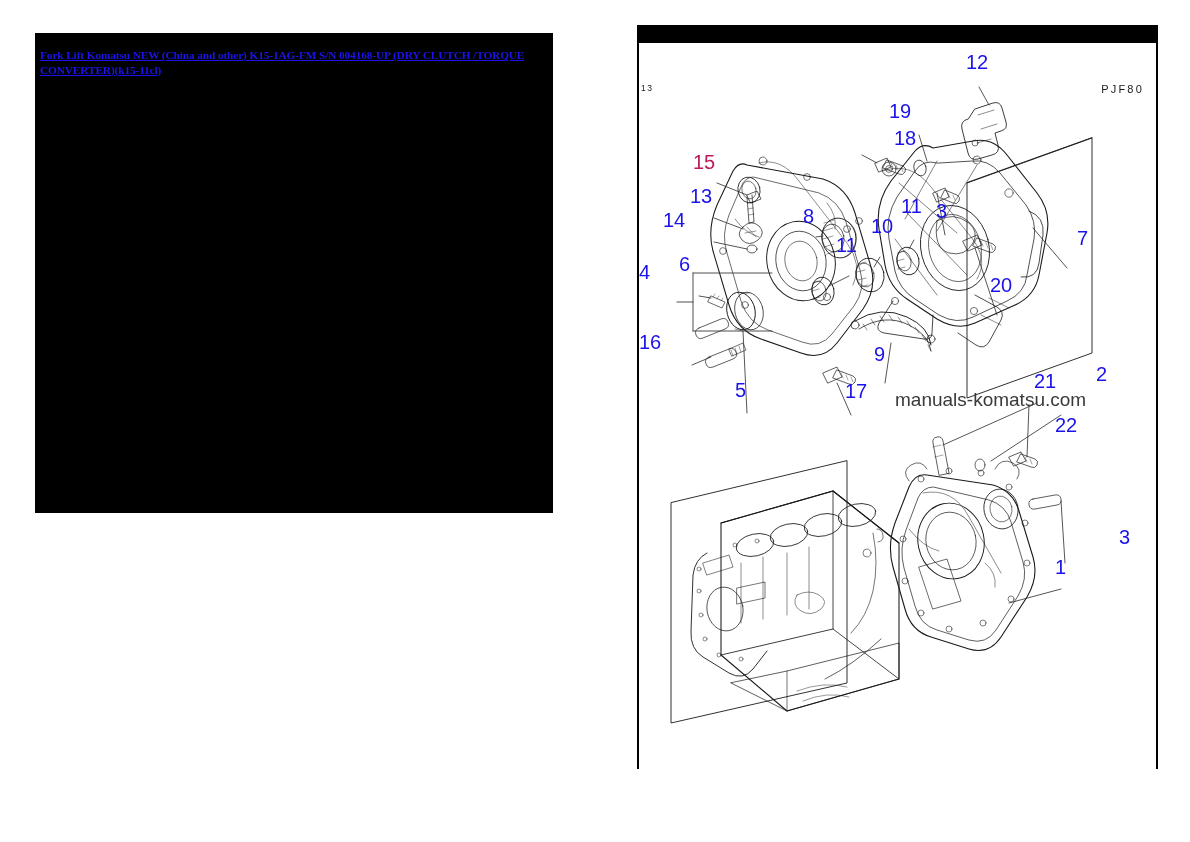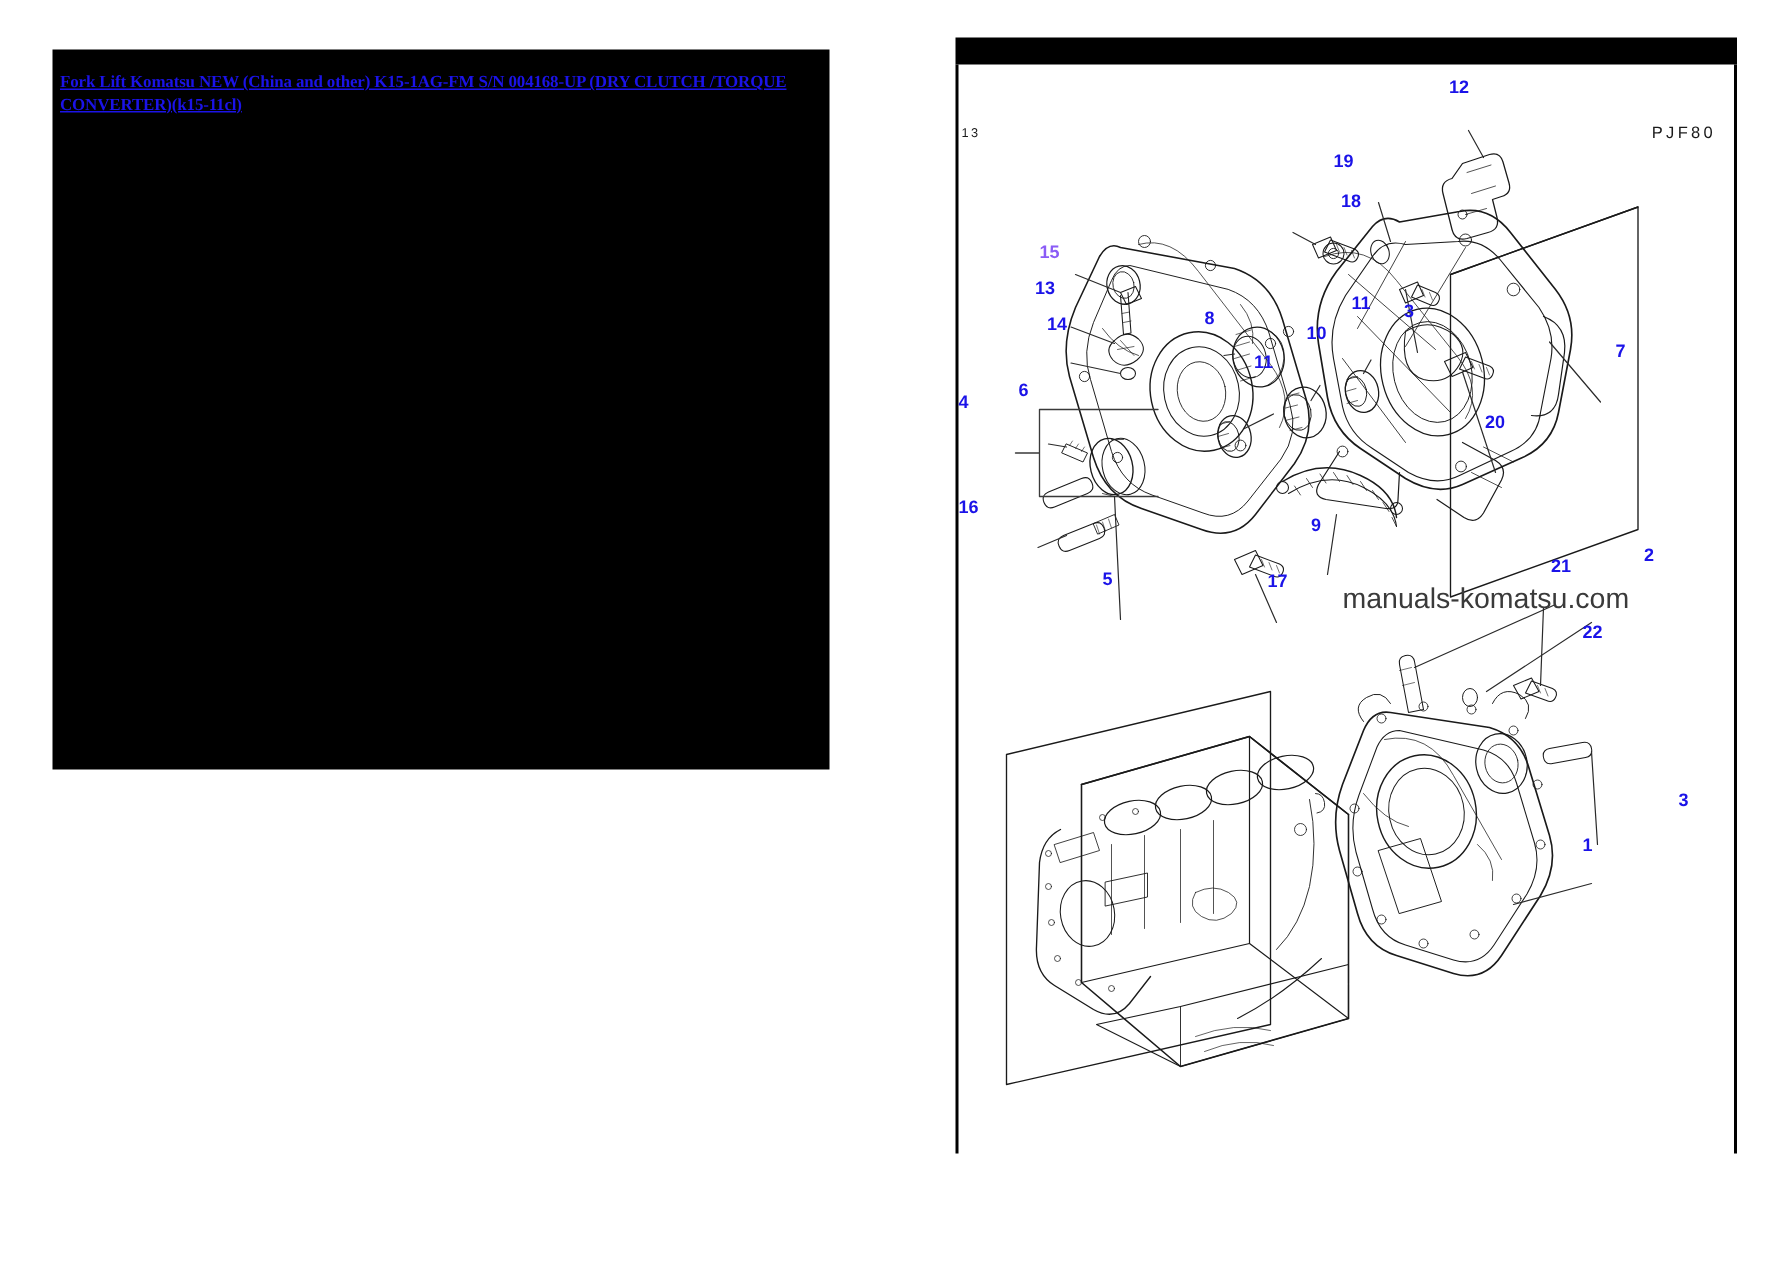--- a/index.html
+++ b/index.html
@@ -27,21 +27,21 @@
               font-size:11px;color:#1a1a1a;letter-spacing:2.2px;}
 
   #watermark{position:absolute;left:258px;top:364px;
              font-family:"Liberation Sans",sans-serif;font-size:19px;
              color:#3a3a3a;white-space:nowrap;}
 
   
   #diagram-svg{position:absolute;left:0;top:18px;width:521px;height:726px;}
 
   .callout{position:absolute;font-family:"Liberation Sans",sans-serif;
-           font-weight:bold;color:#1b13e8;font-size:12px;line-height:1;}
+           font-weight:normal;color:#1b13e8;font-size:20px;line-height:1;}
 </style>
 </head>
 <body>
 
 <div id="left-panel"></div>
 
 <a id="doc-title" href="#">Fork Lift Komatsu NEW (China and other) K15-1AG-FM S/N 004168-UP (DRY CLUTCH /TORQUE CONVERTER)(k15-11cl)</a>
 
 <div id="page-frame">
 
@@ -302,26 +302,26 @@
     </g>
   </svg>
 
   <div id="watermark">manuals-komatsu.com</div>
 </div>
 
 <div id="callout-layer">
     <div class="callout" style="left: 966px; top: 52px; color: rgb(27, 19, 232);">12</div>
     <div class="callout" style="left: 889px; top: 101px; color: rgb(27, 19, 232);">19</div>
     <div class="callout" style="left: 894px; top: 128px; color: rgb(27, 19, 232);">18</div>
-    <div class="callout" style="left: 693px; top: 162px; color: #8b5cf6;">15</div>
+    <div class="callout" style="left: 693px; top: 152px; color: #be185d;">15</div>
     <div class="callout" style="left: 690px; top: 186px; color: rgb(27, 19, 232);">13</div>
     <div class="callout" style="left: 901px; top: 196px; color: rgb(27, 19, 232);">11</div>
     <div class="callout" style="left: 936px; top: 201px; color: rgb(27, 19, 232);">3</div>
     <div class="callout" style="left: 803px; top: 206px; color: rgb(27, 19, 232);">8</div>
-    <div class="callout" style="left: 698px; top: 210px; color: rgb(27, 19, 232);">14</div>
+    <div class="callout" style="left: 663px; top: 210px; color: rgb(27, 19, 232);">14</div>
     <div class="callout" style="left: 871px; top: 216px; color: rgb(27, 19, 232);">10</div>
     <div class="callout" style="left: 1077px; top: 228px; color: rgb(27, 19, 232);">7</div>
     <div class="callout" style="left: 836px; top: 235px; color: rgb(27, 19, 232);">11</div>
     <div class="callout" style="left: 639px; top: 262px; color: rgb(27, 19, 232);">4</div>
     <div class="callout" style="left: 679px; top: 254px; color: rgb(27, 19, 232);">6</div>
     <div class="callout" style="left: 990px; top: 275px; color: rgb(27, 19, 232);">20</div>
     <div class="callout" style="left: 639px; top: 332px; color: rgb(27, 19, 232); text-align: right;">16</div>
     <div class="callout" style="left: 874px; top: 344px; color: rgb(27, 19, 232);">9</div>
     <div class="callout" style="left: 735px; top: 380px; color: rgb(27, 19, 232);">5</div>
     <div class="callout" style="left: 845px; top: 381px; color: rgb(27, 19, 232);">17</div>

